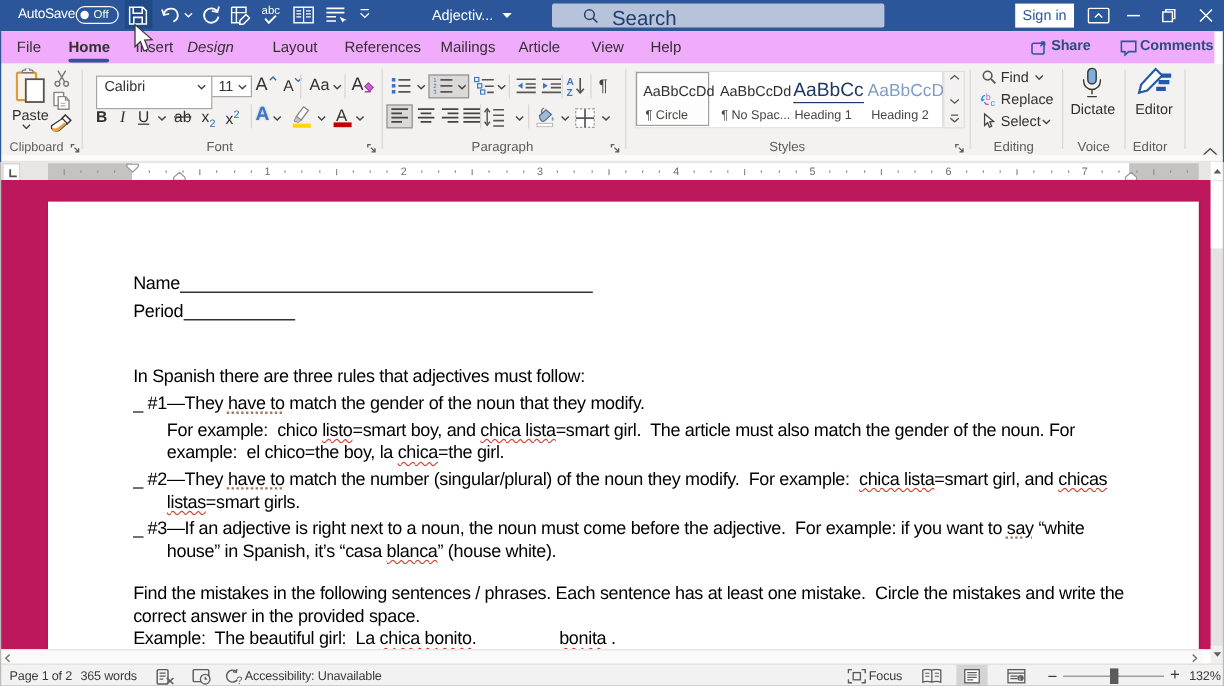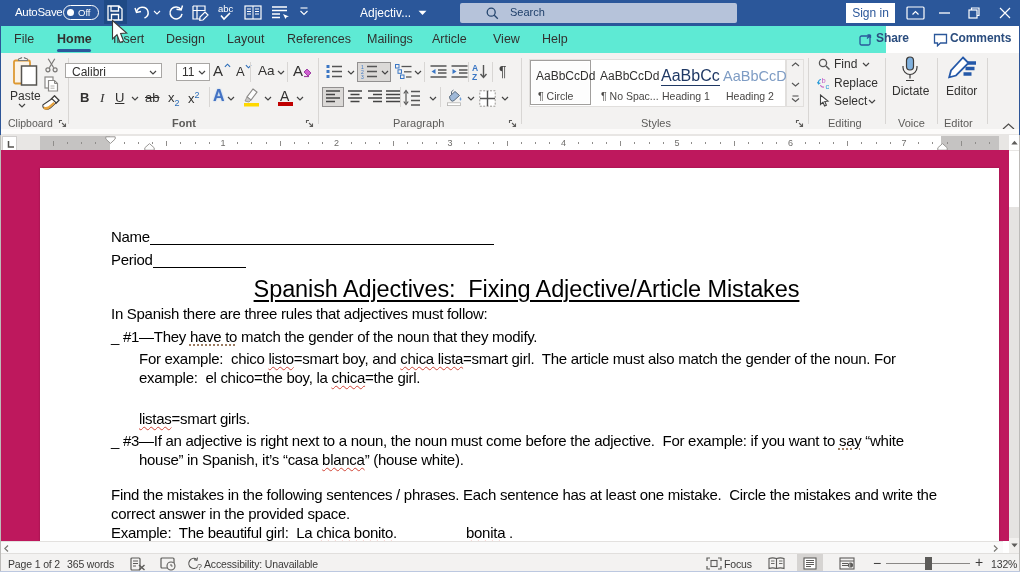--- a/index.html
+++ b/index.html
@@ -6,24 +6,24 @@
 html,body { width:1020px; height:572px; overflow:hidden; font-family:"Liberation Sans",sans-serif; }
 
 #titlebar { position:absolute; left:0; top:0; width:1020px; height:26px; background:#2b579a; color:#fff; }
 #titlebar .txt { position:absolute; font-size:12px; color:#fff; white-space:nowrap; }
 #autosave-pill { position:absolute; left:63px; top:5px; width:36px; height:15px; border:1px solid #fff; border-radius:8px; }
 #autosave-pill .knob { position:absolute; left:3px; top:3px; width:7px; height:7px; background:#fff; border-radius:50%; }
 #autosave-pill .off { position:absolute; left:14px; top:1px; font-size:9.5px; color:#fff; }
 #savebox { position:absolute; left:104px; top:0; width:23px; height:24px; background:#1f4a85; }
 .qat { position:absolute; top:4px; }
 #searchbox { position:absolute; left:460px; top:3px; width:277px; height:20px; background:#b6c3da; border-radius:2px; }
-#searchbox span { position:absolute; left:50px; top:3px; font-size:11px; color:#20406b; }
+#searchbox span { position:absolute; left:50px; top:3px; font-size:17px; color:#20406b; }
 #signin { position:absolute; left:846px; top:3px; width:49px; height:20px; background:#fff; color:#2b579a; font-size:12px; text-align:center; line-height:20px; }
 
-#tabs { position:absolute; left:0; top:26px; width:886px; height:27px; background:#5eead4; }
+#tabs { position:absolute; left:0; top:26px; width:1012px; height:27px; background:#f0abfc; }
 #tabs .tab { position:absolute; top:0; height:27px; line-height:26px; font-size:12.5px; color:#323130; }
 #tabs .active { font-weight:bold; color:#323130; }
 #homeline { position:absolute; left:57px; top:49px; width:34px; height:3px; background:#2b579a; border-radius:2px; }
 .sharebtn { position:absolute; top:5px; height:20px; font-size:12px; font-weight:600; letter-spacing:-0.1px; color:#2b4d7e; }
 
 #ribbon { position:absolute; left:0; top:53px; width:1020px; height:77px; background:#f3f2f1; }
 .gsep { position:absolute; top:5px; width:1px; height:66px; background:#d8d6d4; }
 .glabel { position:absolute; top:64px; font-size:11px; color:#5c5b59; white-space:nowrap; }
 .launch { position:absolute; top:66px; width:10px; height:10px; }
 .combo { position:absolute; background:#fff; border:1px solid #a8a6a4; font-size:12px; color:#323130; }
@@ -125,21 +125,21 @@
     </svg>
 </div>
 <svg style="position:absolute;left:111px;top:19px;z-index:50;" width="18" height="27" viewBox="0 0 18 27">
     <path d="M1.5,1.5 V20 L6,15.8 L9,23.5 L12.6,22 L9.6,14.5 L15.7,14 z" fill="#fff" stroke="#3b3a39" stroke-width="1.1"></path>
   </svg>
 
 <div id="tabs">
   <span class="tab" style="left:14px;">File</span>
   <span class="tab active" style="left:57px;">Home</span>
   <span class="tab" style="left:113px;">Insert</span>
-  <span class="tab" style="left:166px;">Design</span>
+  <span class="tab" style="left:156px;font-style:italic;">Design</span>
   <span class="tab" style="left:227px;">Layout</span>
   <span class="tab" style="left:287px;">References</span>
   <span class="tab" style="left:367px;">Mailings</span>
   <span class="tab" style="left:432px;">Article</span>
   <span class="tab" style="left:493px;">View</span>
   <span class="tab" style="left:542px;">Help</span>
   <svg style="position:absolute;left:859px;top:7px;" width="15" height="14" viewBox="0 0 15 14">
       <rect x="1" y="3" width="10" height="9" rx="1.5" fill="none" stroke="#2b579a" stroke-width="1.3"></rect>
       <path d="M8,5.5 L11.5,2 M11.5,2 h-3 M11.5,2 v3" stroke="#2b579a" stroke-width="1.3" fill="none"></path>
     </svg>
@@ -153,21 +153,21 @@
 
 <div id="ribbon">
   <div class="gsep" style="left:68px;"></div>
   <div class="gsep" style="left:318px;"></div>
   <div class="gsep" style="left:521px;"></div>
   <div class="gsep" style="left:808px;"></div>
   <div class="gsep" style="left:885px;"></div>
   <div class="gsep" style="left:937px;"></div>
   <div class="gsep" style="left:987px;"></div>
   <div class="glabel" style="left:8px;font-size:10.5px;">Clipboard</div>
-  <div class="glabel" style="left:172px;font-weight:bold;">Font</div>
+  <div class="glabel" style="left:172px;">Font</div>
   <div class="glabel" style="left:393px;">Paragraph</div>
   <div class="glabel" style="left:641px;">Styles</div>
   <div class="glabel" style="left:828px;">Editing</div>
   <div class="glabel" style="left:898px;">Voice</div>
   <div class="glabel" style="left:944px;">Editor</div>
   <svg class="launch" style="left:58px;" viewBox="0 0 10 10">
       <path d="M1.5,4 V1.5 H4 M4,4 l3.5,3.5 M7.5,4.6 V7.5 H4.6" fill="none" stroke="#5c5b59" stroke-width="1.1"></path>
     </svg>
   <svg class="launch" style="left:305px;" viewBox="0 0 10 10">
       <path d="M1.5,4 V1.5 H4 M4,4 l3.5,3.5 M7.5,4.6 V7.5 H4.6" fill="none" stroke="#5c5b59" stroke-width="1.1"></path>
@@ -198,21 +198,21 @@
     <path d="M4.5,4.5 h6 l3,3 v7.5 h-9 z" fill="#fff" stroke="#8a8886" stroke-width="1.2"></path>
     <path d="M10.5,4.5 v3 h3" fill="none" stroke="#8a8886" stroke-width="1"></path>
     <path d="M6.5,10 h4 M6.5,12.2 h4" stroke="#a8a6a4" stroke-width="0.9"></path>
   </svg>
   <svg class="ricon" style="left:42px;top:42px;" width="19" height="18" viewBox="0 0 19 18">
     <path d="M12.5,0.8 l4.5,4.5 -3,3 -4.5,-4.5 z" fill="#fdfdfd" stroke="#3b3a39" stroke-width="1.3"></path>
     <path d="M10,3.8 l4,4 -5.5,5 q-3.5,2.6 -6.5,0.4 q-1.6,-1.2 -1,-3.4 z" fill="#fff" stroke="#3b3a39" stroke-width="1.1"></path>
     <path d="M2,11.5 q3,1.5 6,-1.5 l3.5,-3 1.5,1.5 -5.5,5 q-3.5,2.4 -6.2,0.3 z" fill="#e8a33d"></path>
   </svg>
 
-  <div class="combo" style="left:65px;top:10px;width:97px;height:15px;">
+  <div class="combo" style="left:80px;top:10px;width:97px;height:28px;">
       <span style="position:absolute;left:6px;top:1px;">Calibri</span>
       <svg style="position:absolute;right:4px;top:6px;" width="8" height="5" viewBox="0 0 8 5">
         <path d="M1,1 L4,4 L7,1" fill="none" stroke="#444" stroke-width="1.2"></path>
       </svg>
     </div>
   <div class="combo" style="left:176px;top:10px;width:34px;height:18px;padding-left:32px;">
       <span style="position:absolute;left:5px;top:1px;">11</span>
       <svg style="position:absolute;right:3px;top:6px;" width="8" height="5" viewBox="0 0 8 5">
         <path d="M1,1 L4,4 L7,1" fill="none" stroke="#444" stroke-width="1.2"></path>
       </svg>
@@ -501,25 +501,25 @@
     <svg style="position:absolute;left:896.5px;top:6.5px;" width="11" height="8" viewBox="0 0 11 8">
         <path d="M5.5,0.6 L10.2,4.8 v2.4 H0.8 V4.8 z" fill="#fdfdfd" stroke="#9a9896" stroke-width="1"></path>
       </svg>
   </div>
 </div>
 
 <div id="docarea">
   <div id="page"></div>
   <div class="dl" style="left:111px;top:77px;">Name<span class="uscore" style="width:344px;"></span></div>
   <div class="dl" style="left:111px;top:100px;">Period<span class="uscore" style="width:93px;"></span></div>
-  <div class="dl" id="doctitle" style="left:110px;top:125px;width:833px;">Spanish Adjectives:&nbsp; Fixing Adjective/Article Mistakes</div>
   <div class="dl" style="left:111px;top:154px;">In Spanish there are three rules that adjectives must follow:</div>
   <div class="dl" style="left:111px;top:177px;">_ #1—They <span class="gr">have to</span> match the gender of the noun that they modify.</div>
   <div class="dl" style="left:139px;top:199px;">For example:&nbsp; chico <span class="sp">listo</span>=smart boy, and <span class="sp">chica lista</span>=smart girl.&nbsp; The article must also match the gender of the noun. For</div>
   <div class="dl" style="left:139px;top:218px;">example:&nbsp; el chico=the boy, la <span class="sp">chica</span>=the girl.</div>
+  <div class="dl" style="left:111px;top:240px;">_ #2—They <span class="gr">have to</span> match the number (singular/plural) of the noun they modify.&nbsp; For example:&nbsp; <span class="sp">chica lista</span>=smart girl, and <span class="sp">chicas</span></div>
   <div class="dl" style="left:139px;top:259px;"><span class="sp">listas</span>=smart girls.</div>
   <div class="dl" style="left:111px;top:281px;">_ #3—If an adjective is right next to a noun, the noun must come before the adjective.&nbsp; For example: if you want to <span class="gr">say</span> “white</div>
   <div class="dl" style="left:111px;top:335px;">Find the mistakes in the following sentences / phrases. Each sentence has at least one mistake.&nbsp; Circle the mistakes and write the</div>
   <div class="dl" style="left:139px;top:300px;">house” in Spanish, it’s “casa <span class="sp">blanca</span>” (house white).</div>
   <div class="dl" style="left:111px;top:354px;">correct answer in the provided space.</div>
   <div class="dl" style="left:111px;top:373px;">Example:&nbsp; The beautiful girl:&nbsp; La <span class="sp">chica bonito</span>.</div>
   <div class="dl" style="left:466px;top:373px;"><span class="sp">bonita</span> .</div>
 </div>
 
 <div id="hscroll">

